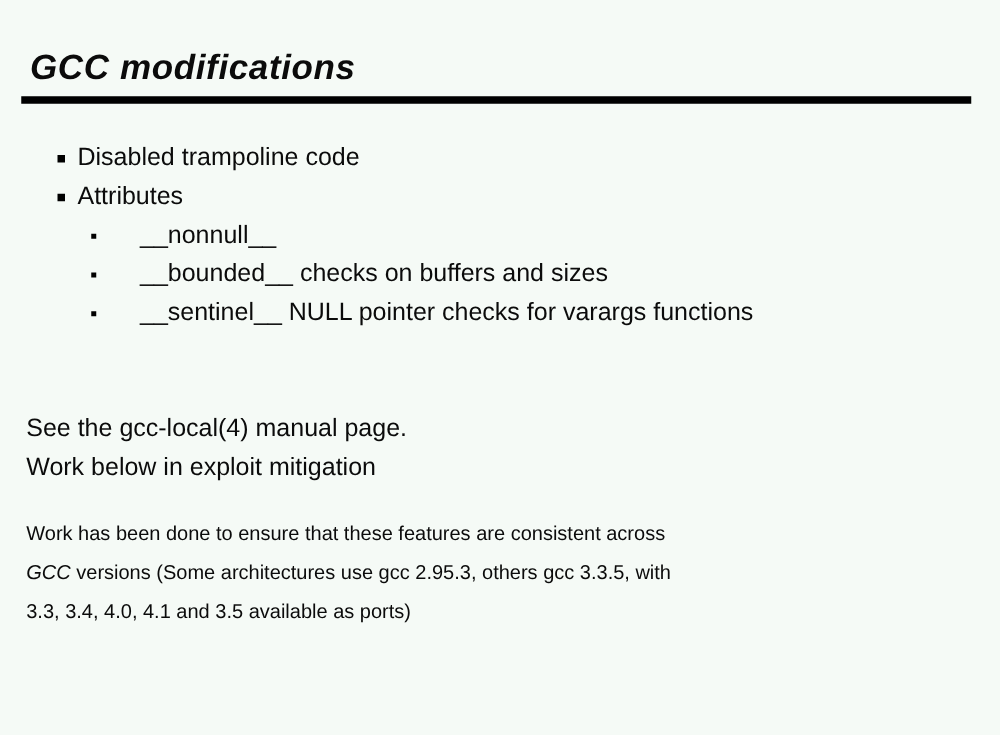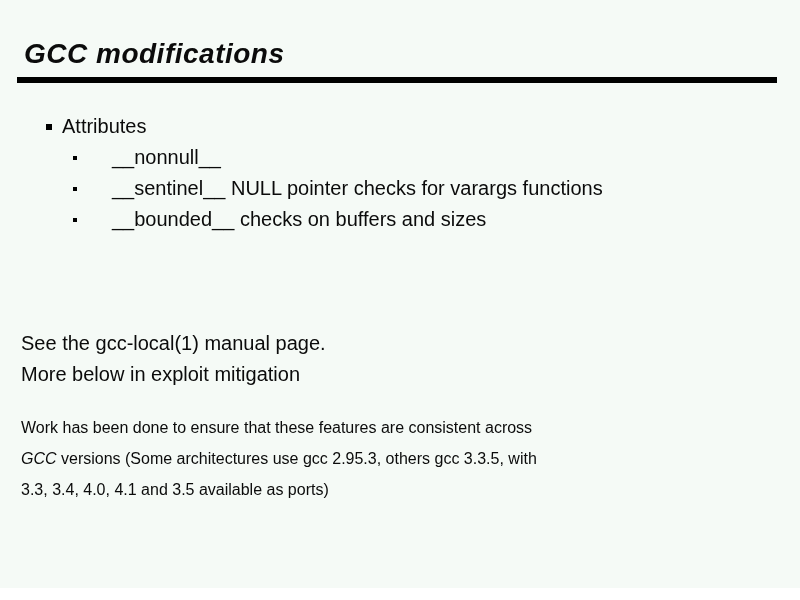--- a/index.html
+++ b/index.html
@@ -95,39 +95,43 @@
 
 <div class="slide">
 
   <h1 class="title">GCC modifications</h1>
 
   <div class="rule"></div>
 
   <ul class="bullets">
     <li class="l1">
       <span class="marker"></span>
+      <span>Disabled trampoline code</span>
+    </li>
+    <li class="l1">
+      <span class="marker"></span>
       <span>Attributes</span>
     </li>
     <li class="l2">
       <span class="marker"></span>
       <span>__nonnull__</span>
     </li>
     <li class="l2">
       <span class="marker"></span>
-      <span>__sentinel__ NULL pointer checks for varargs functions</span>
+      <span>__bounded__ checks on buffers and sizes</span>
     </li>
     <li class="l2">
       <span class="marker"></span>
-      <span>__bounded__ checks on buffers and sizes</span>
+      <span>__sentinel__ NULL pointer checks for varargs functions</span>
     </li>
   </ul>
 
   <p class="notes">
-    <span>See the gcc-local(1) manual page.</span><br>
-    <span>More below in exploit mitigation</span>
+    <span>See the gcc-local(4) manual page.</span><br>
+    <span>Work below in exploit mitigation</span>
   </p>
 
   <p class="para">
     <span>Work has been done to ensure that these features are consistent across</span><br>
     <em>GCC</em><span> versions (Some architectures use gcc 2.95.3, others gcc 3.3.5, with</span><br>
     <span>3.3, 3.4, 4.0, 4.1 and 3.5 available as ports)</span>
   </p>
 
 </div>
 

